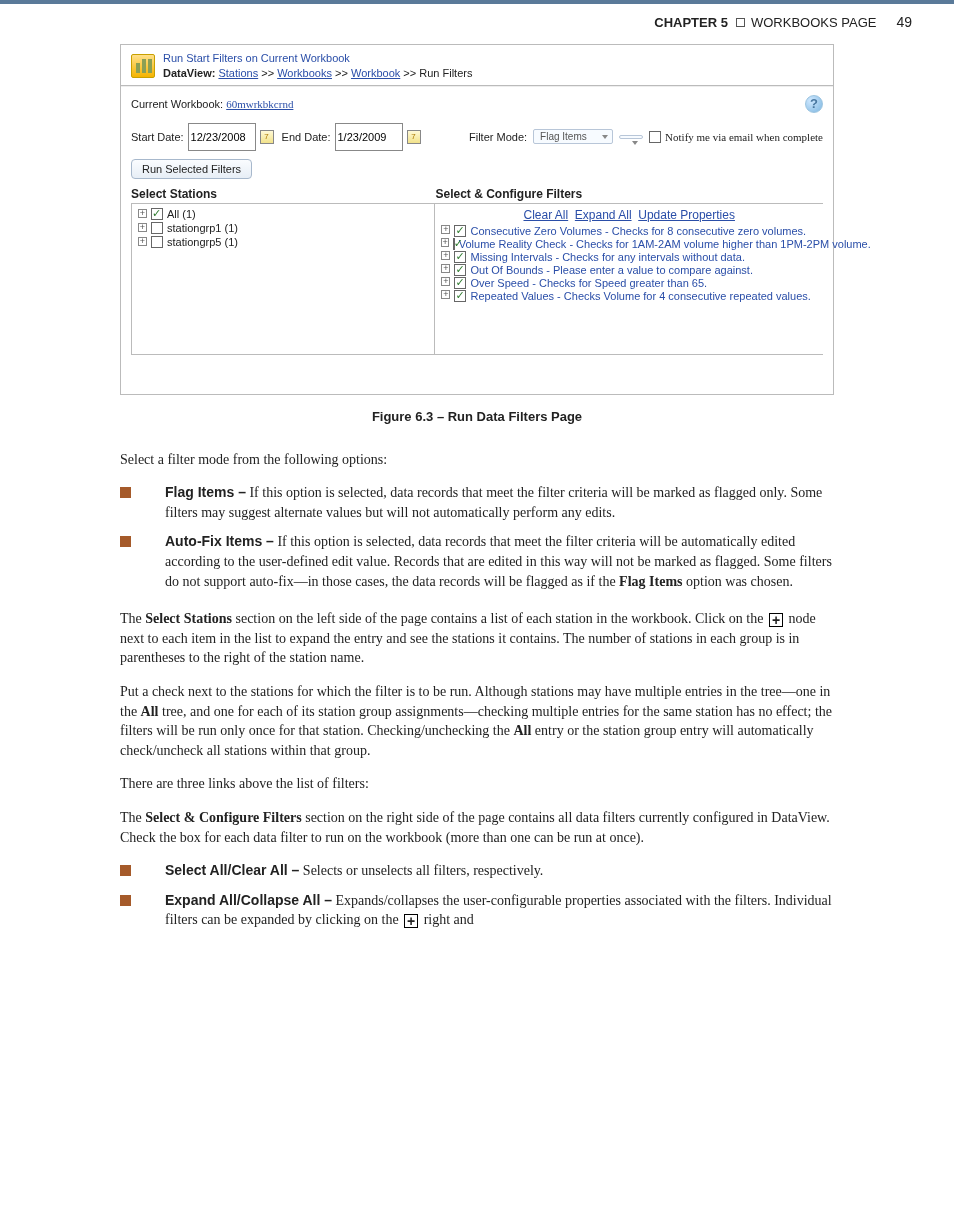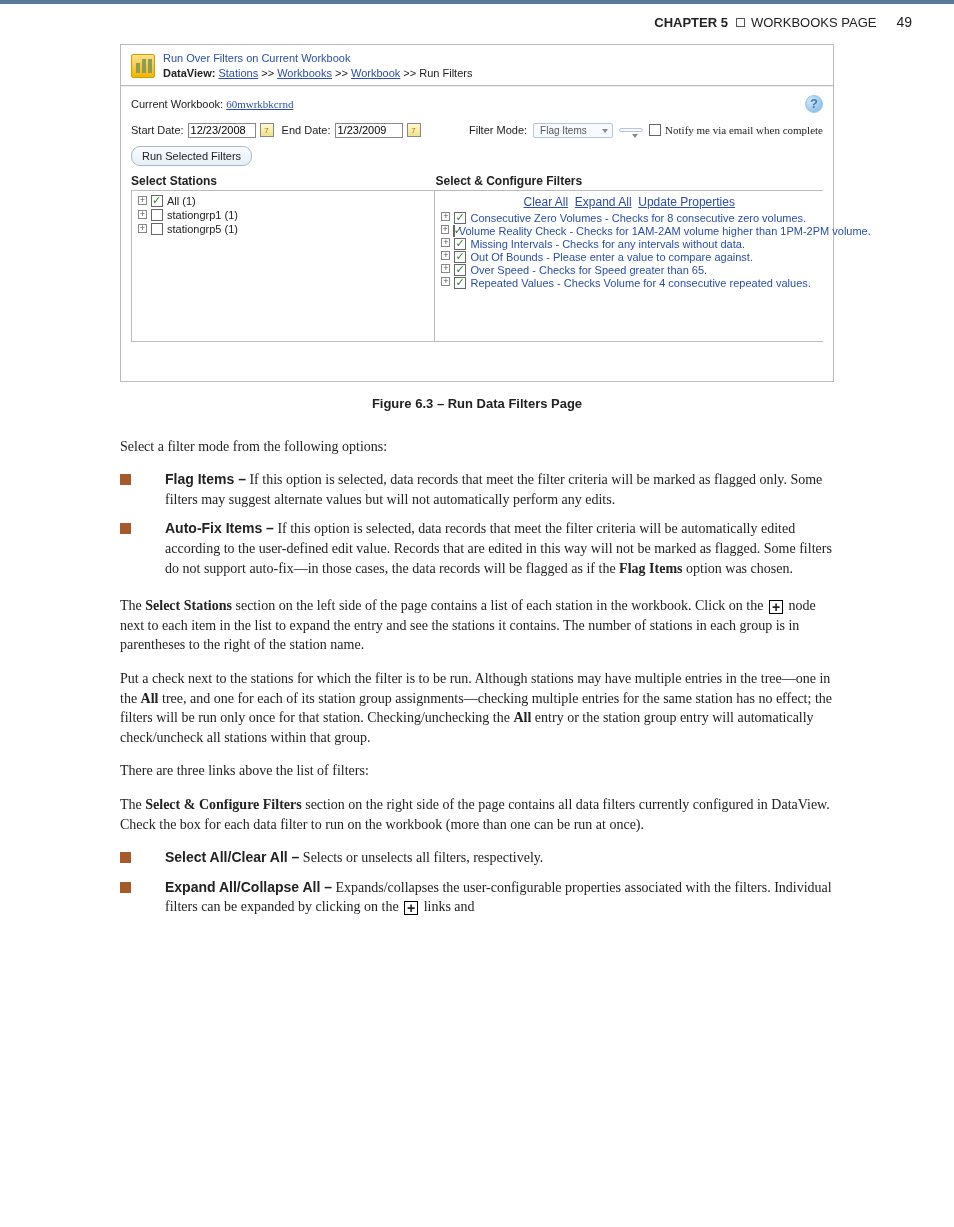--- a/index.html
+++ b/index.html
@@ -96,21 +96,21 @@
     width: 18px; height: 18px; border-radius: 50%;
     background: radial-gradient(circle at 30% 30%, #cfe8ff, #7db6e0);
     color: #4a78a0; font-weight: bold; font-size: 13px;
     display: flex; align-items: center; justify-content: center;
     border: 1px solid #9cc4e0;
   }
   .shot-row2 { display: flex; justify-content: space-between; align-items: center; margin-top: 10px; }
   .date-group { display: flex; align-items: center; gap: 4px; }
   .date-input {
     border: 1px solid #888; font-size: 11px; padding: 0 2px;
-    font-family: Arial, sans-serif; width: 68px; height: 15px;
+    font-family: Arial, sans-serif; width: 68px; height: 28px;
   }
   .cal-icon {
     width: 14px; height: 14px; border: 1px solid #888;
     background: linear-gradient(#fff9d6, #f2e28a);
     display: inline-flex; align-items: center; justify-content: center;
     font-size: 8px; color: #aa7700;
   }
   .filter-mode-group { display: flex; align-items: center; gap: 6px; }
   .combo {
     border: 1px solid #b8c6d8; border-radius: 2px;
@@ -125,21 +125,21 @@
   }
   .notify { display: flex; align-items: center; gap: 4px; font-family: Liberation Serif, serif; }
   .cb { width: 12px; height: 12px; border: 1px solid #666; background: #fff; display: inline-block; position: relative; }
   .cb.checked:after {
     content: "✓"; position: absolute; top: -2px; left: 0;
     font-size: 11px; color: #2d7a2d;
   }
   .run-btn {
     display: inline-block; margin-top: 8px;
     border: 1px solid #a7b8cc; background: linear-gradient(#fafcff, #e7eef6);
-    border-radius: 9px; padding: 3px 10px; font-size: 11px;
+    border-radius: 4px; padding: 3px 10px; font-size: 11px;
   }
   .section-headers { display: flex; margin-top: 8px; }
   .section-header { font-weight: bold; font-size: 12px; color: #222; }
   .sh-left { width: 44%; }
   .sh-right { width: 56%; }
   .columns { display: flex; border-top: 1px solid #bbb; margin-top: 2px; }
   .col-left { width: 44%; border: 1px solid #bbb; border-top: none; border-bottom: none; padding: 4px 6px; min-height: 150px; }
   .col-right { width: 56%; padding: 4px 6px 10px 6px; }
   .tree-item { display: flex; align-items: center; gap: 4px; margin-bottom: 2px; font-size: 11px; }
   .tree-exp {
@@ -192,21 +192,21 @@
   <span class="chapter-title">WORKBOOKS PAGE</span>
   <span class="page-num">49</span>
 </div>
 
 <div class="content">
 
   <div class="shot">
     <div class="shot-titlebar">
       <div class="shot-logo"></div>
       <div class="shot-titles">
-        <div class="shot-title1">Run Over Filters on Current Workbook</div>
+        <div class="shot-title1">Run Start Filters on Current Workbook</div>
         <div class="shot-title2">
           <span class="bold">DataView:</span>
           <a class="link">Stations</a> &gt;&gt;
           <a class="link">Workbooks</a> &gt;&gt;
           <a class="link">Workbook</a> &gt;&gt;
           <span>Run Filters</span>
         </div>
       </div>
     </div>
 
@@ -348,18 +348,18 @@
   <ul class="bullet-list" style="margin-bottom:0">
     <li>
       <div class="bullet-box"></div>
       <div class="bullet-text">
         <span class="sans-bold">Select All/Clear All  –</span><span> Selects or unselects all filters, respectively.</span>
       </div>
     </li>
     <li>
       <div class="bullet-box"></div>
       <div class="bullet-text">
-        <span class="sans-bold">Expand All/Collapse All –</span><span> Expands/collapses the user-configurable properties associated with the filters. Individual filters can be expanded by clicking on the </span><span class="plus-node">+</span><span> links and</span>
+        <span class="sans-bold">Expand All/Collapse All –</span><span> Expands/collapses the user-configurable properties associated with the filters. Individual filters can be expanded by clicking on the </span><span class="plus-node">+</span><span> right and</span>
       </div>
     </li>
   </ul>
 
 </div>
 
 </body></html>

